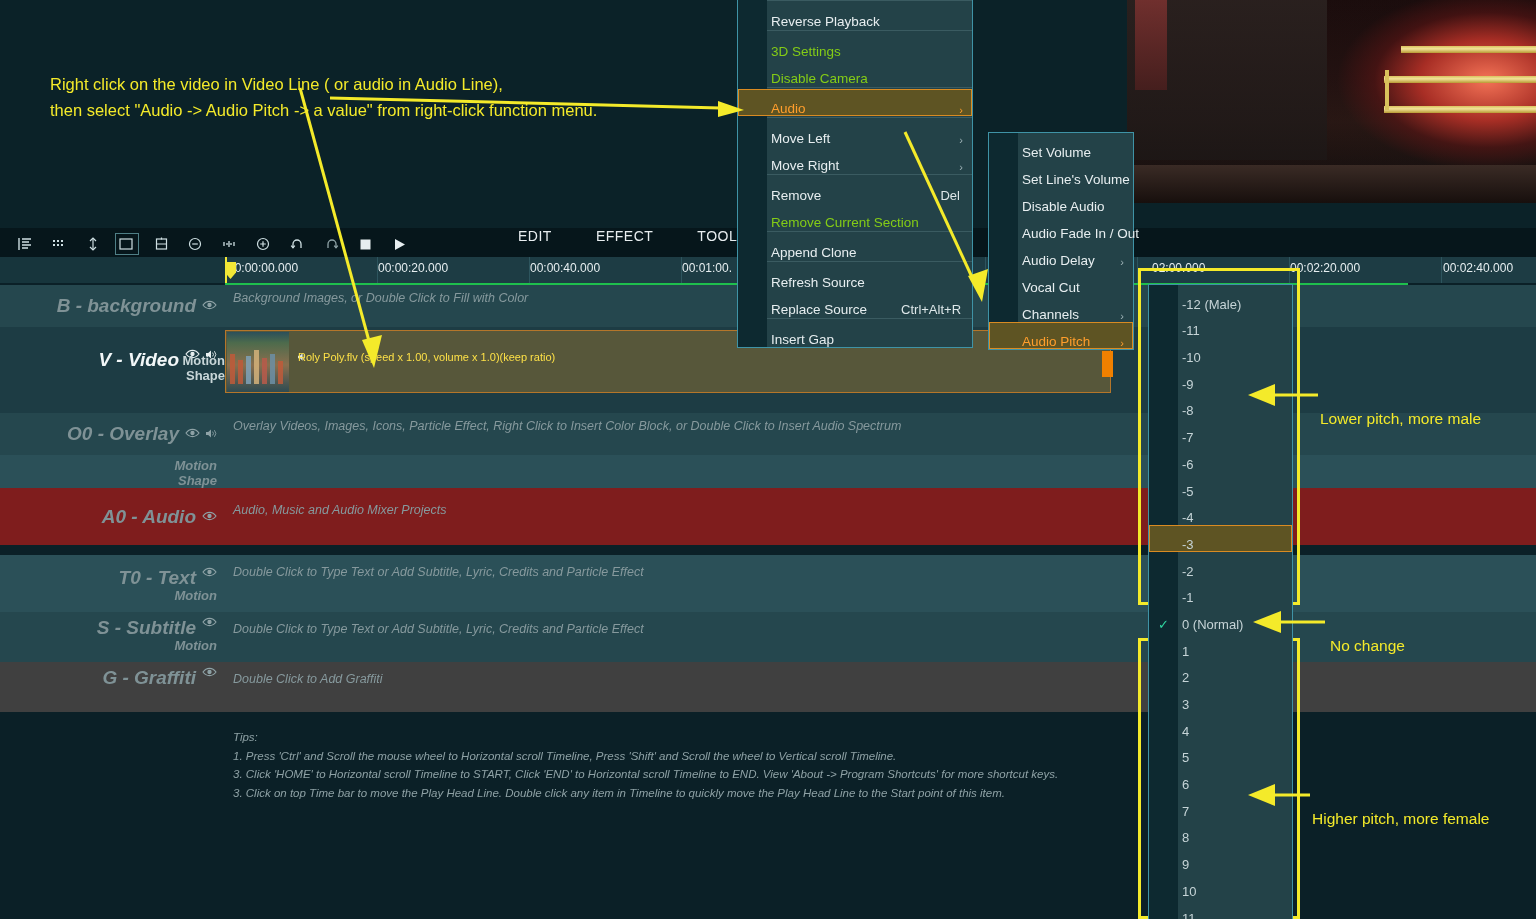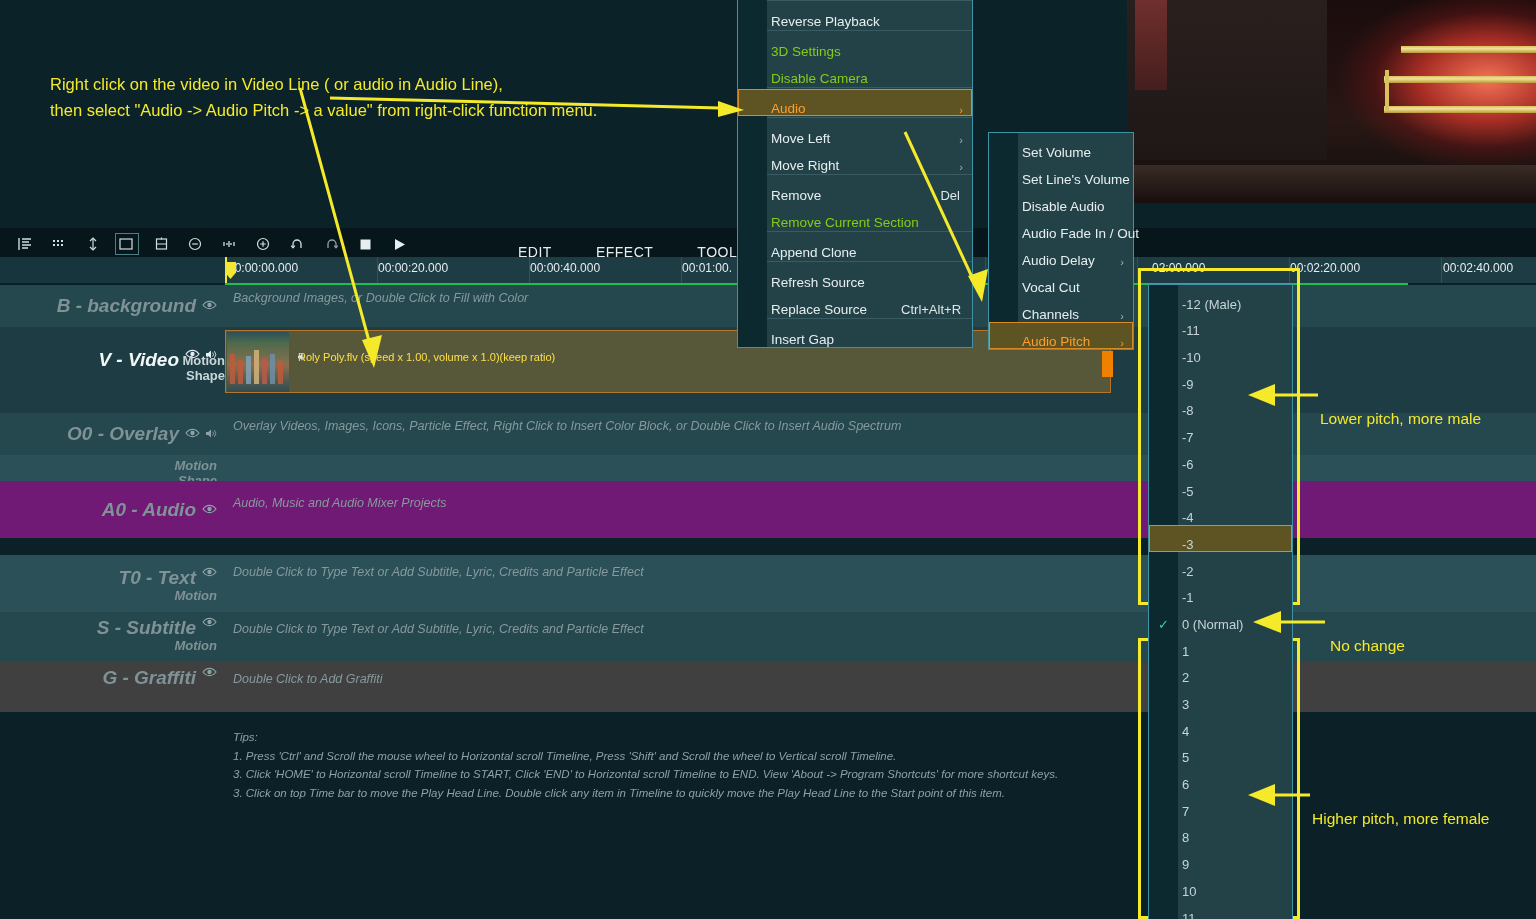--- a/index.html
+++ b/index.html
@@ -45,21 +45,21 @@
     opacity: .85;
   }
   .pv-floor {
     position: absolute; left: 0; bottom: 0; width: 100%; height: 38px;
     background: linear-gradient(180deg,#3a2b25,#170f0d);
   }
 
   
   .toolbar {
     position: absolute; left: 0; top: 228px; width: 1536px; height: 32px;
-    background: #06161b; display: flex; align-items: flex-end;
+    background: #06161b; display: flex; align-items: flex-start;
   }
   .tb-icon {
     width: 34px; height: 32px; display: flex; align-items: center; justify-content: center;
     color: #cfe0e3; font-size: 14px; line-height: 1;
   }
   .tb-icon.boxed { outline: 1px solid #4f7f86; outline-offset: -6px; }
   .tb-icon svg { display:block; }
   .tb-menu {
     color: #e8eef0; font-size: 14px; letter-spacing: .5px;
     padding: 0 22px;
@@ -421,21 +421,21 @@
         <div class="hint">Overlay Videos, Images, Icons, Particle Effect, Right Click to Insert Color Block, or Double Click to Insert Audio Spectrum</div>
       </div>
     </div>
     <div class="track" style="top:172px;height:43px;background:#2b5058">
       <div class="sub-labels dim" style="left:0;width:217px;top:4px">
         <div>Motion</div>
         <div>Shape</div>
       </div>
     </div>
 
-    <div class="track" style="top:198px;height:57px;background:#701a75">
+    <div class="track" style="top:205px;height:57px;background:#7f1d1d">
       <div class="track-head">
         <span class="track-name">A0 - Audio</span>
         <span class="eye">
           <svg width="15" height="10" viewBox="0 0 15 10">
               <g fill="none" stroke="#8fa3a7" stroke-width="1.1">
                 <path d="M1 5s2.6-3.6 6.5-3.6S14 5 14 5s-2.6 3.6-6.5 3.6S1 5 1 5z"></path>
                 <circle cx="7.5" cy="5" r="1.6" fill="#8fa3a7"></circle>
               </g>
             </svg>
         </span>

